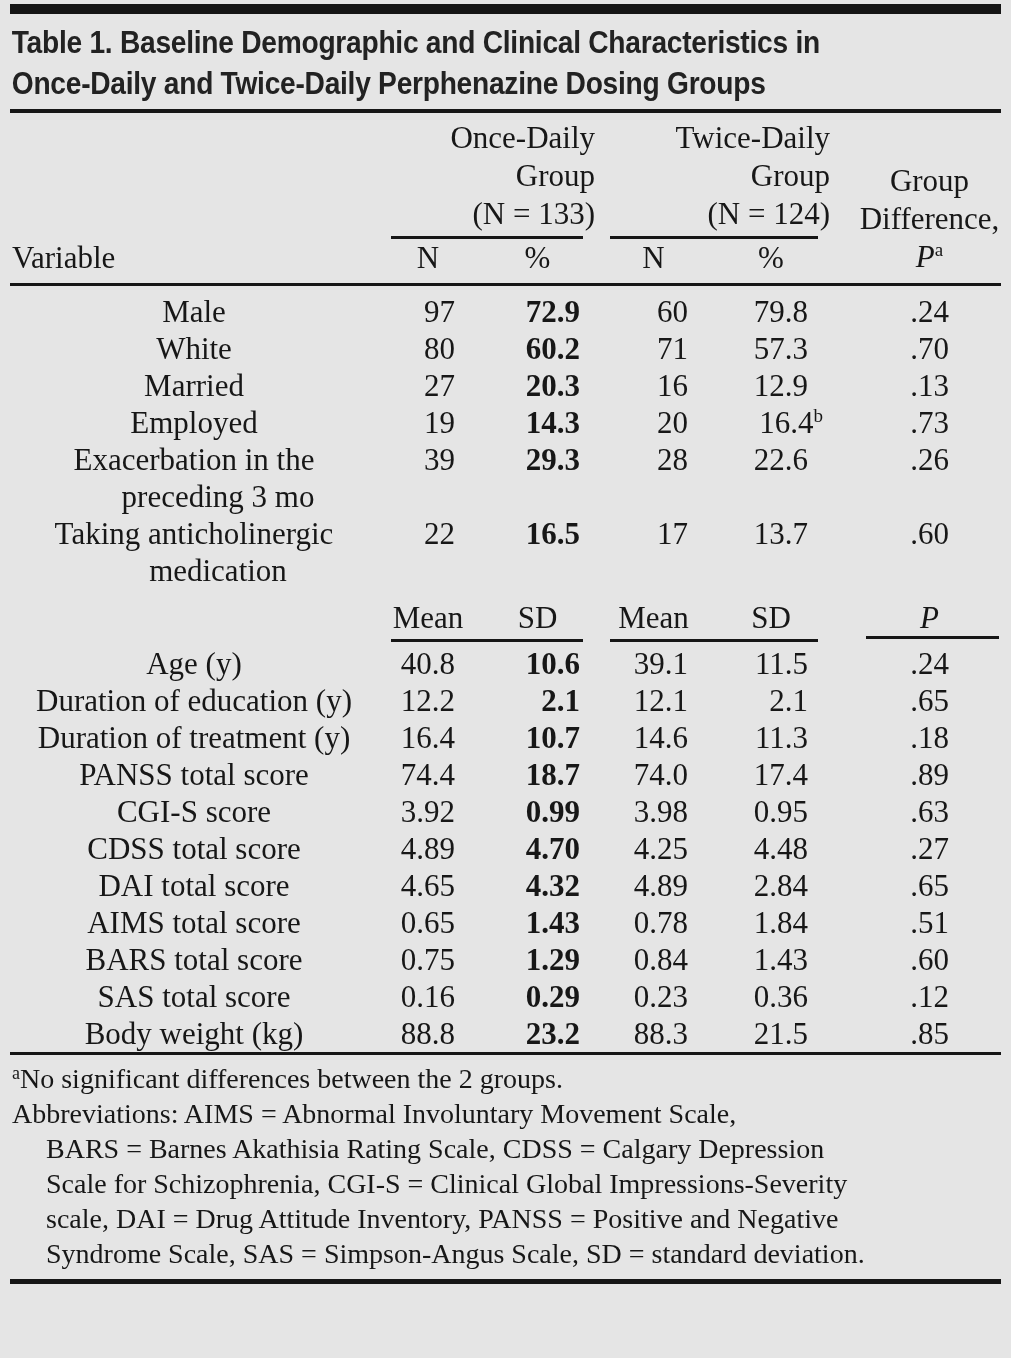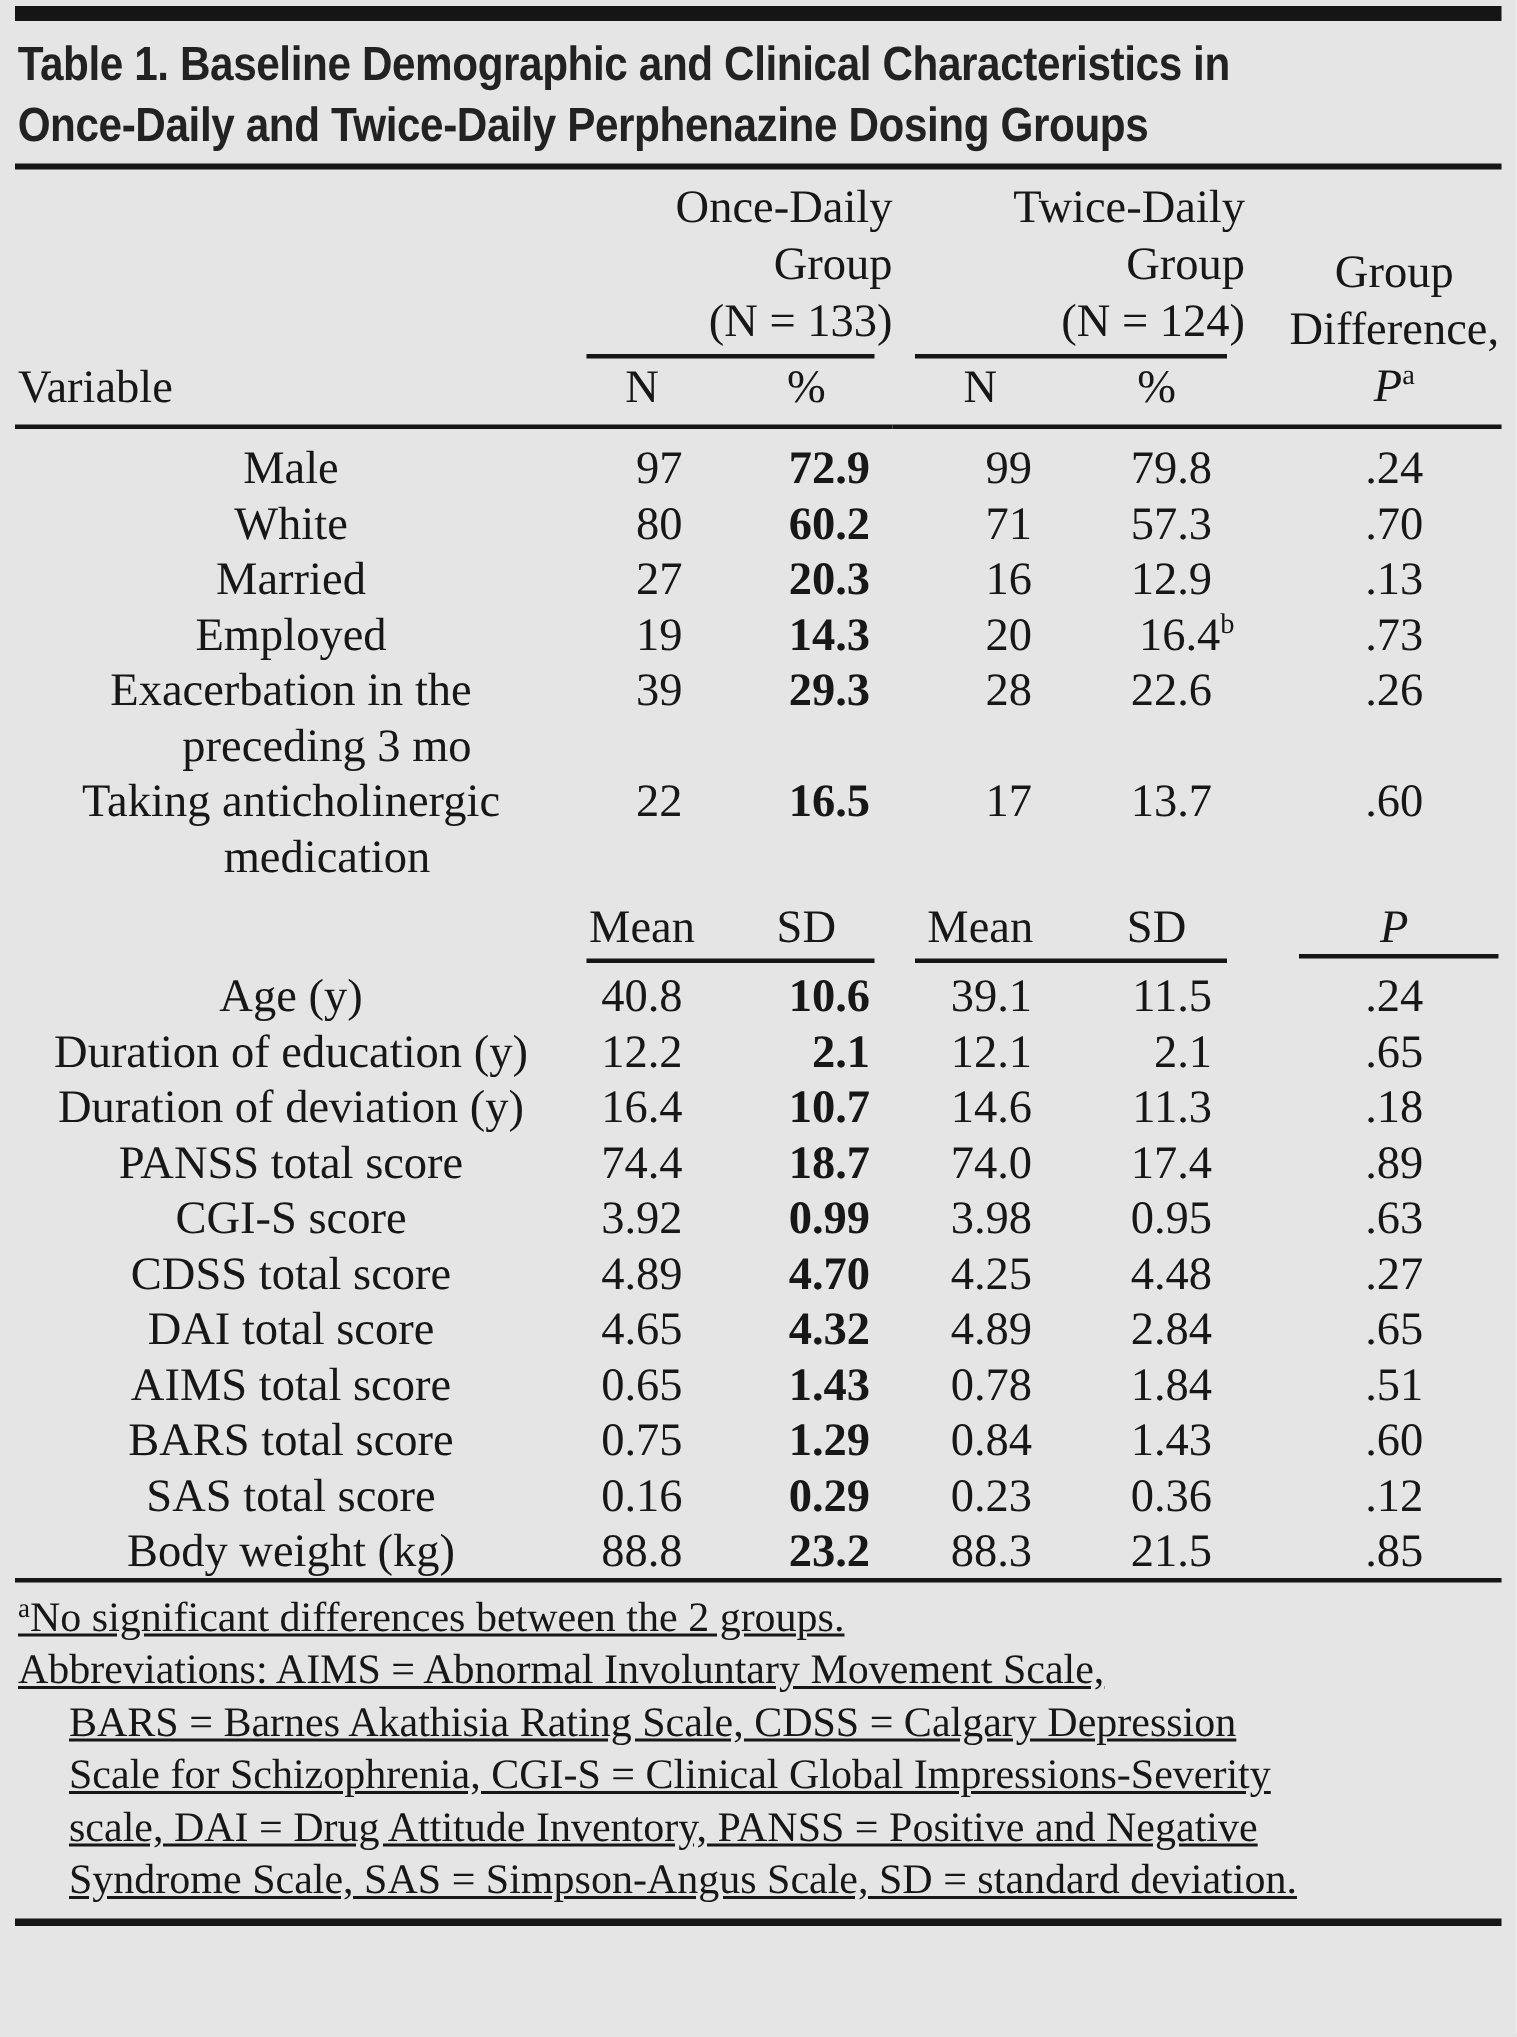--- a/index.html
+++ b/index.html
@@ -45,21 +45,21 @@
   .c-sub { text-align:center; }
   #s1 tr:first-child td { padding-top:7px; }
   tr.spacer td { height:10px; }
   tr.s2r td { height:9px; }
   .gp { margin:0 2px 0 36px; }
   .it { font-style:italic; }
   sup, .tsup { font-size:19px; vertical-align:11px; line-height:0; }
   .overhang { margin-right:-15px; }
 
   .footnotes { font-size:28px; line-height:35px; padding:6px 0 6px 2px; color:#171717; }
-  .footnotes p { margin:0; padding-left:34px; text-indent:-34px; white-space:pre-line;text-decoration:underline; }
+  .footnotes p { margin:0; padding-left:34px; text-indent:-34px; white-space:pre-line; }
   .footnotes sup { font-size:18px; vertical-align:9px; }
 </style>
 </head>
 <body>
 
 <div class="page">
   <div class="topbar"></div>
 
   <div class="title">Table 1. Baseline Demographic and Clinical Characteristics in
 Once-Daily and Twice-Daily Perphenazine Dosing Groups</div>
@@ -101,21 +101,21 @@
         <th class="th-sub">N</th>
         <th class="th-sub">%</th>
       </tr>
     </thead>
 
     <tbody id="s1">
         <tr>
           <td class="c-label">Male</td>
           <td class="c-num c0">97</td>
           <td class="c-num c1">72.9</td>
-          <td class="c-num c2">99</td>
+          <td class="c-num c2">60</td>
           <td class="c-num c3">79.8</td>
           <td class="c-pv">.24</td>
         </tr>
         <tr>
           <td class="c-label">White</td>
           <td class="c-num c0">80</td>
           <td class="c-num c1">60.2</td>
           <td class="c-num c2">71</td>
           <td class="c-num c3">57.3</td>
           <td class="c-pv">.70</td>
@@ -193,21 +193,21 @@
         </tr>
         <tr>
           <td class="c-label">Duration of education (y)</td>
           <td class="c-num c0">12.2</td>
           <td class="c-num c1">2.1</td>
           <td class="c-num c2">12.1</td>
           <td class="c-num c3">2.1</td>
           <td class="c-pv">.65</td>
         </tr>
         <tr>
-          <td class="c-label">Duration of deviation (y)</td>
+          <td class="c-label">Duration of treatment (y)</td>
           <td class="c-num c0">16.4</td>
           <td class="c-num c1">10.7</td>
           <td class="c-num c2">14.6</td>
           <td class="c-num c3">11.3</td>
           <td class="c-pv">.18</td>
         </tr>
         <tr>
           <td class="c-label">PANSS total score</td>
           <td class="c-num c0">74.4</td>
           <td class="c-num c1">18.7</td>

